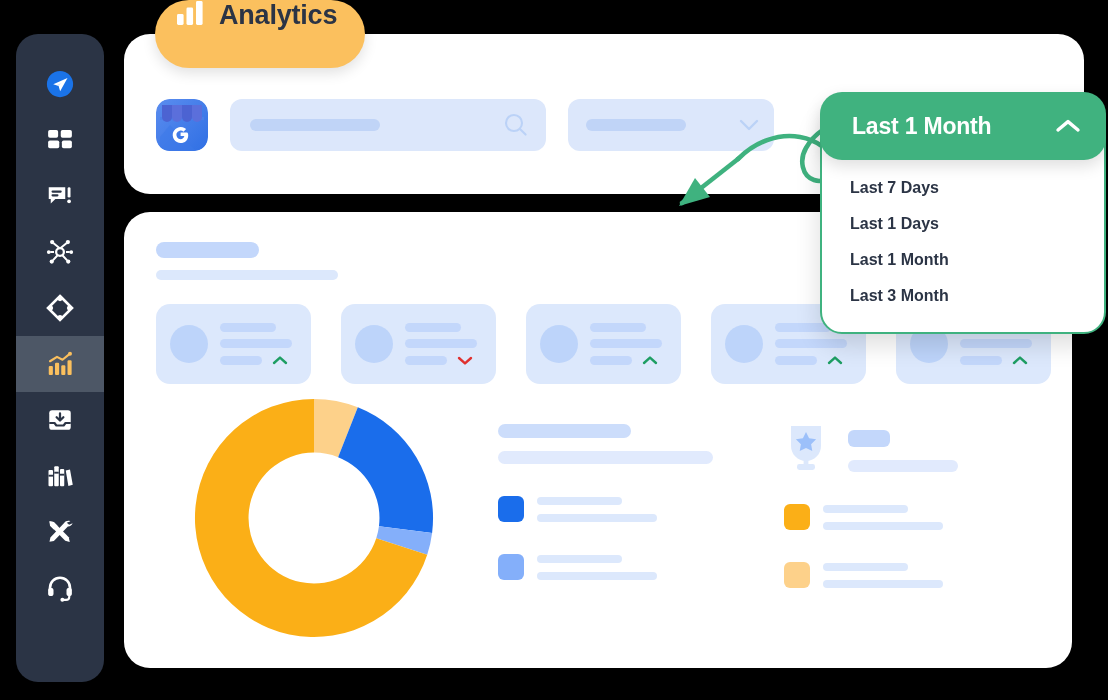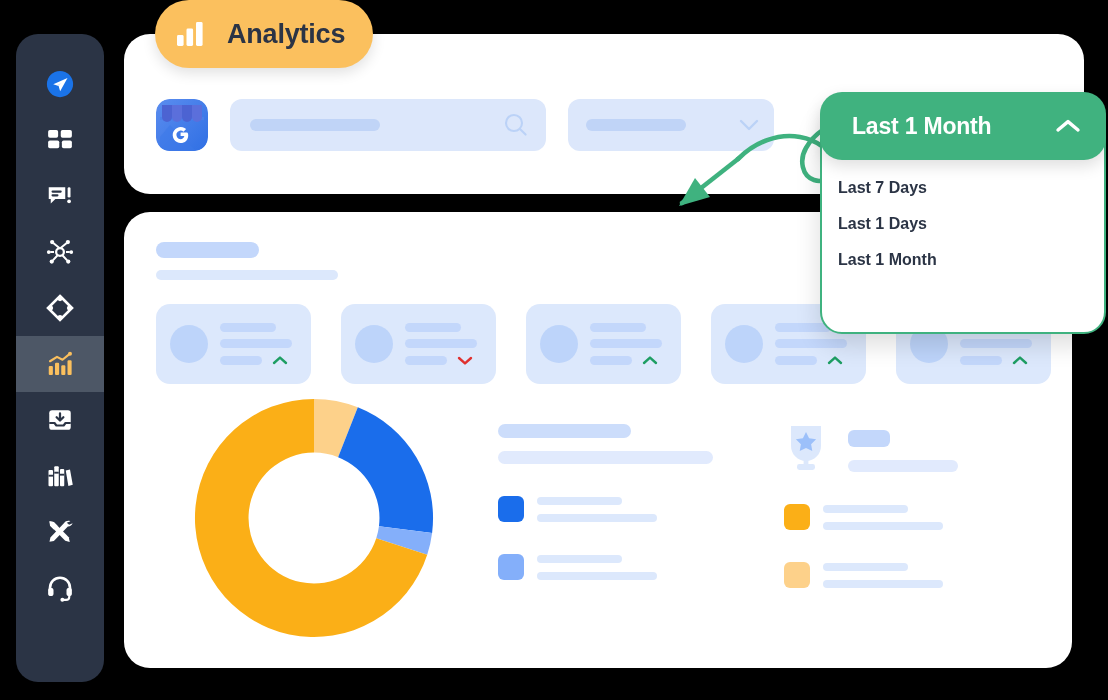--- a/index.html
+++ b/index.html
@@ -67,21 +67,21 @@
     background: #C0D4F7;
   }
   .select-ico { position: absolute; right: 14px; top: 17px; width: 22px; height: 18px; }
 
   
   .pill {
     position: absolute; left: 155px; top: 0px;
     height: 68px; padding: 0 28px 0 22px;
     background: #FBC05E;
     border-radius: 34px;
-    display: flex; align-items: center; gap: 22px;
+    display: flex; align-items: flex-start; gap: 14px;
     box-shadow: 0 5px 14px rgba(0,0,0,.12);
     z-index: 30;
   }
   .pill-label {
     font-size: 27px; font-weight: 700; color: #2B3445; letter-spacing: -.2px;
   }
   .pill-ico { width: 28px; height: 26px; display:block; }
 
   
   .main-card {
@@ -147,21 +147,21 @@
     position: absolute; left: 0; top: 14px;
     width: 286px; height: 228px;
     background: #ffffff;
     border: 2px solid #3FB27F;
     border-radius: 22px;
     box-shadow: 0 10px 26px rgba(0,0,0,.14);
   }
   .dd-list { position: absolute; left: 0; top: 62px; width: 100%; }
   .dd-item {
     height: 36px; display:flex; align-items:center;
-    padding-left: 16px;
+    padding-left: 28px;
     font-size: 16px; font-weight: 700; color: #2B3445;
   }
   .dd-head {
     position: absolute; left: 0; top: 0;
     width: 286px; height: 68px;
     background: #40B27F;
     border-radius: 22px;
     display:flex; align-items:center; justify-content: space-between;
     padding: 0 24px 0 32px;
     box-shadow: 0 6px 16px rgba(0,0,0,.13);
@@ -473,20 +473,21 @@
     <path d="M78 51 22 95" fill="none" stroke="#3FB27F" stroke-width="4.6" stroke-linecap="round"></path>
     <path d="M35 70 19 98l31-9z" fill="#3FB27F"></path>
   </svg>
 
   <div class="dd-wrap">
     <div class="dd-panel">
       <div class="dd-list">
         <div class="dd-item">Last 7 Days</div>
         <div class="dd-item">Last 1 Days</div>
         <div class="dd-item">Last 1 Month</div>
+        <div class="dd-item">Last 3 Month</div>
       </div>
     </div>
     <div class="dd-head">
       <span class="dd-head-label">Last 1 Month</span>
       <svg class="dd-chev" viewBox="0 0 28 18">
         <path d="m4 13 10-8.4L24 13" fill="none" stroke="#fff" stroke-width="3.4" stroke-linecap="round" stroke-linejoin="round"></path>
       </svg>
     </div>
   </div>
 

